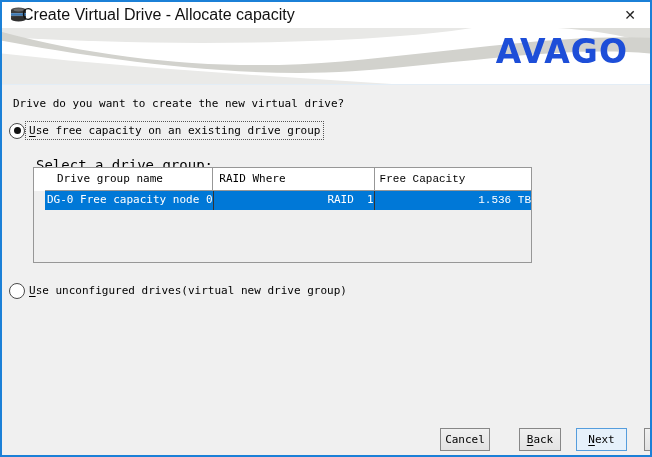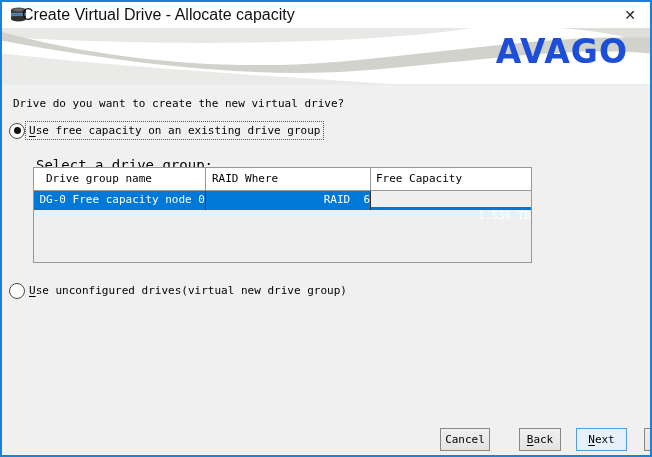--- a/index.html
+++ b/index.html
@@ -51,25 +51,25 @@
   
   .tbl{position:absolute;left:31px;top:165px;width:499px;height:96px;border:1px solid #979797;background:#efefef;}
   .thead{display:flex;height:23px;background:#fff;}
   .thead .cell{
     font-size:11px;line-height:22px;color:#000;white-space:pre;
     border-right:1px solid #979797;border-bottom:1px solid #979797;background:#fff;
   }
   .trow{display:flex;height:19px;}
   .trow.selected .cell{background:#0078d7;color:#fff;border-right:1px solid #333;text-align:right;}
   .trow .cell{font-size:11px;line-height:18px;white-space:pre;padding-left:2px;}
-  .c1{width:172px;padding-left:12px;}
+  .c1{width:172px;padding-left:12px;margin-left:11px;}
   .c2{width:165px;padding-left:6px;}
-  .c3{width:160px;padding-left:5px;border-right:none!important;}
+  .c3{width:160px;padding-left:5px;border-right:none!important;font-family:Liberation Mono, monospace;}
   .trow .c1{padding-left:2px;}
-  .trow .c3{padding-left:3px;margin-top:16px;}
+  .trow .c3{padding-left:3px;}
   .tempty{height:52px;background:#efefef;}
   
   .btn{
     position:absolute;top:426px;height:23px;
     display:flex;align-items:center;justify-content:center;
     font-size:11px;color:#000;white-space:pre;
     background:linear-gradient(#f0f0f0,#e3e3e3);
     border:1px solid #878787;cursor:pointer;margin-left:44px;
   }
   .btn.cancel{left:394px;width:50px;}
@@ -115,21 +115,21 @@
   <div class="select-label"><span class="mn">S</span><span>elect a drive group:</span></div>
 
   <div class="tbl">
     <div class="thead">
       <div class="cell c1">Drive group name</div>
       <div class="cell c2">RAID Where</div>
       <div class="cell c3">Free Capacity</div>
     </div>
     <div class="trow selected">
       <div class="cell c1">DG-0 Free capacity node 0</div>
-      <div class="cell c2">RAID  6</div>
+      <div class="cell c2">RAID  1</div>
       <div class="cell c3">1.536 TB</div>
     </div>
     <div class="tempty"></div>
   </div>
 
   <div class="radio-row r2">
     <div class="radio-circle"></div>
     <div class="radio-label"><span class="mn">U</span><span>se unconfigured drives(virtual new drive group)</span></div>
   </div>
 

